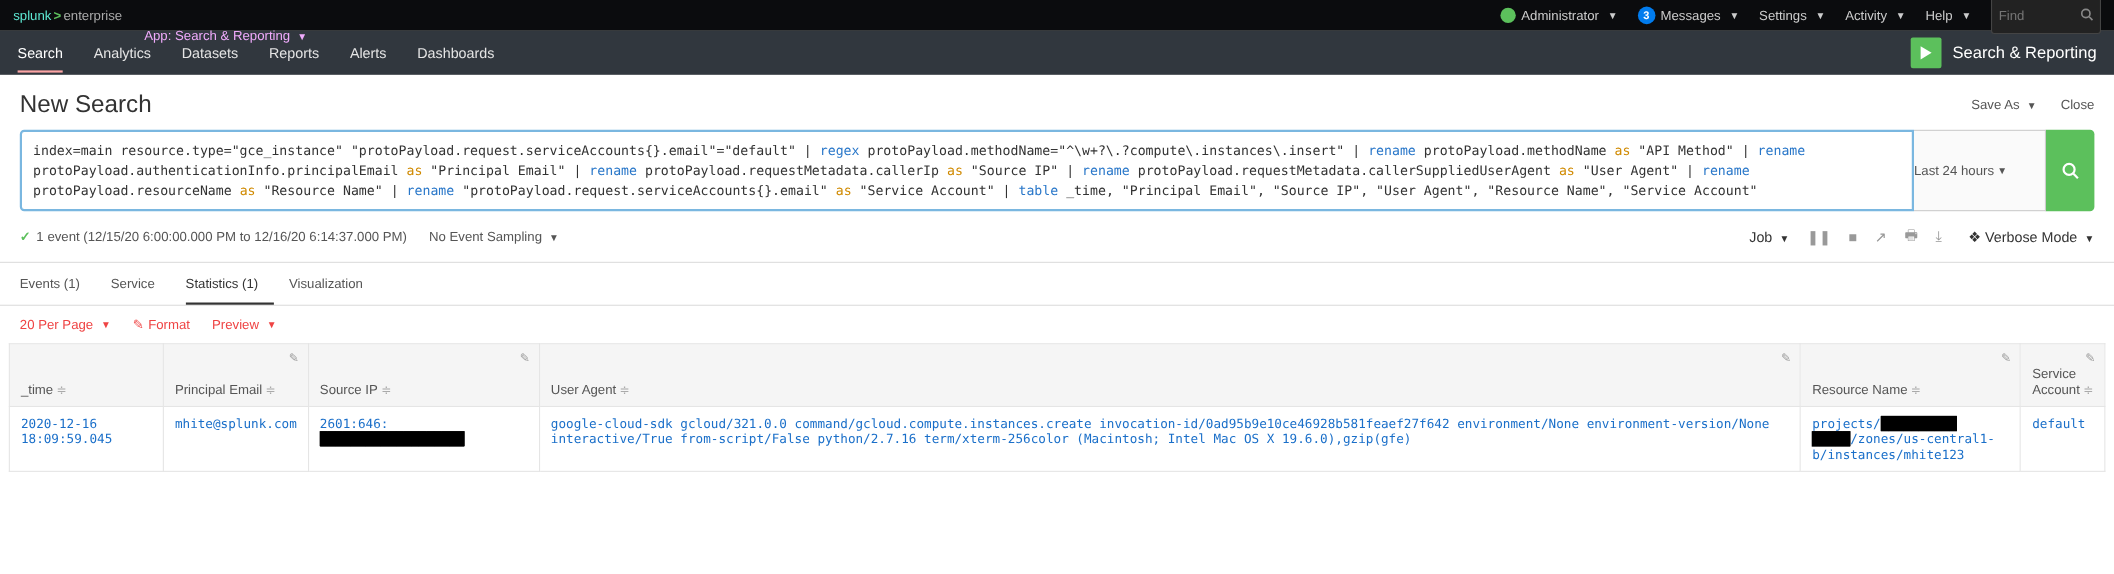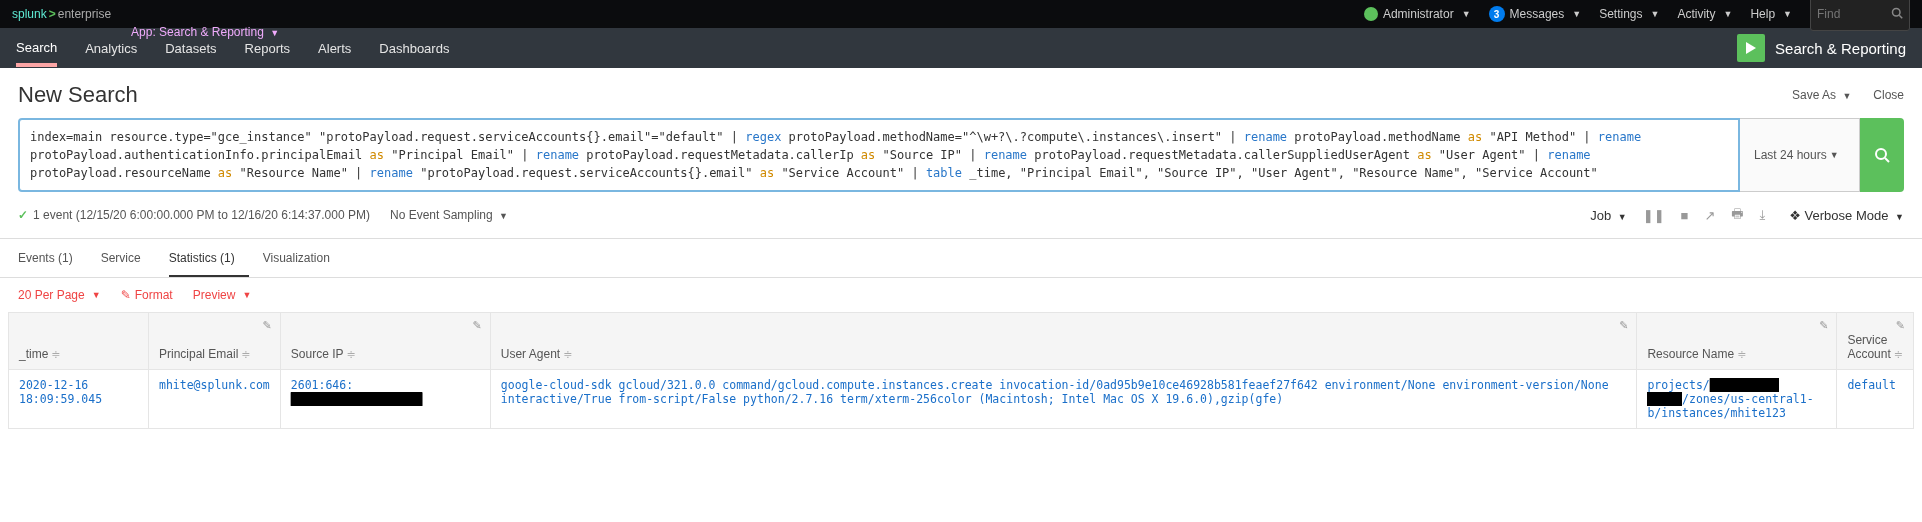--- a/index.html
+++ b/index.html
@@ -16,37 +16,37 @@
   .header-item { display: flex; align-items: center; gap: 5px; color: #ccc; cursor: pointer; }
   .status-dot { width: 14px; height: 14px; border-radius: 50%; background: #5cc05c; display: inline-block; }
   .msg-badge { background: #017cee; color: #fff; border-radius: 50%; width: 16px; height: 16px; display: inline-flex; align-items: center; justify-content: center; font-size: 10px; font-weight: bold; }
   .find-box { background: #222; border: 1px solid #444; border-radius: 3px; height: 34px; width: 100px; display: flex; align-items: center; padding: 0 6px; color: #888; }
   .find-box input { background: transparent; border: none; color: #ccc; width: 100%; font-size: 12px; outline: none; }
   .find-box .srch-icon { color: #888; }
   
   
   .navbar { background: #31373e; height: 40px; display: flex; align-items: center; padding: 0 16px; color: #e5e5e5; font-size: 13px; }
   .nav-item { margin-right: 28px; cursor: pointer; color: #e5e5e5; padding: 11px 0; }
-  .nav-item.active { border-bottom: 4px solid #fca5a5; color: #fff; padding-bottom: 8px; }
+  .nav-item.active { border-bottom: 2px solid #fca5a5; color: #fff; padding-bottom: 8px; }
   .nav-right { margin-left: auto; display: flex; align-items: center; gap: 10px; }
   .sr-icon { width: 28px; height: 28px; background: #5cc05c; display: flex; align-items: center; justify-content: center; color: #fff; font-size: 16px; border-radius: 2px; }
   .sr-label { color: #fff; font-size: 15px; }
   
   
   .title-row { display: flex; align-items: center; padding: 14px 18px 10px 18px; }
   .page-title { font-size: 22px; font-weight: 400; color: #333; }
   .title-actions { margin-left: auto; display: flex; gap: 22px; font-size: 12px; color: #555; }
   .title-actions span { cursor: pointer; }
   
   
   .search-area { display: flex; padding: 0 18px; gap: 0; align-items: stretch; }
   .search-input { flex: 1; border: 2px solid #7ab7e0; border-radius: 4px 0 0 4px; background: #fff; padding: 8px 10px; font-family: "Consolas", "Monaco", monospace; font-size: 12px; line-height: 1.5; min-height: 50px; }
   .search-input .kw { color: #2977c9; }
   .search-input .as { color: #d08a00; }
-  .time-picker { border: 1px solid #ccc; border-left: none; background: #fafafa; padding: 0 14px; display: flex; align-items: center; font-size: 12px; color: #555; cursor: pointer; min-width: 120px; }
+  .time-picker { border: 1px solid #ccc; border-left: none; background: #fafafa; padding: 0 0; display: flex; align-items: center; font-size: 12px; color: #555; cursor: pointer; min-width: 120px; }
   .search-btn { background: #5cc05c; border: none; width: 44px; display: flex; align-items: center; justify-content: center; color: #fff; font-size: 16px; cursor: pointer; border-radius: 0 4px 4px 0; }
   
   
   .status-row { display: flex; align-items: center; padding: 12px 18px; font-size: 12px; color: #555; border-bottom: 1px solid #ddd; }
   .event-count { display: flex; align-items: center; gap: 5px; }
   .check { color: #5cc05c; font-weight: bold; }
   .sampling { margin-left: 20px; cursor: pointer; }
   .status-right { margin-left: auto; display: flex; align-items: center; gap: 16px; color: #999; }
   .status-right .ctrl { cursor: pointer; font-size: 13px; }
   .job-menu { color: #333; }

